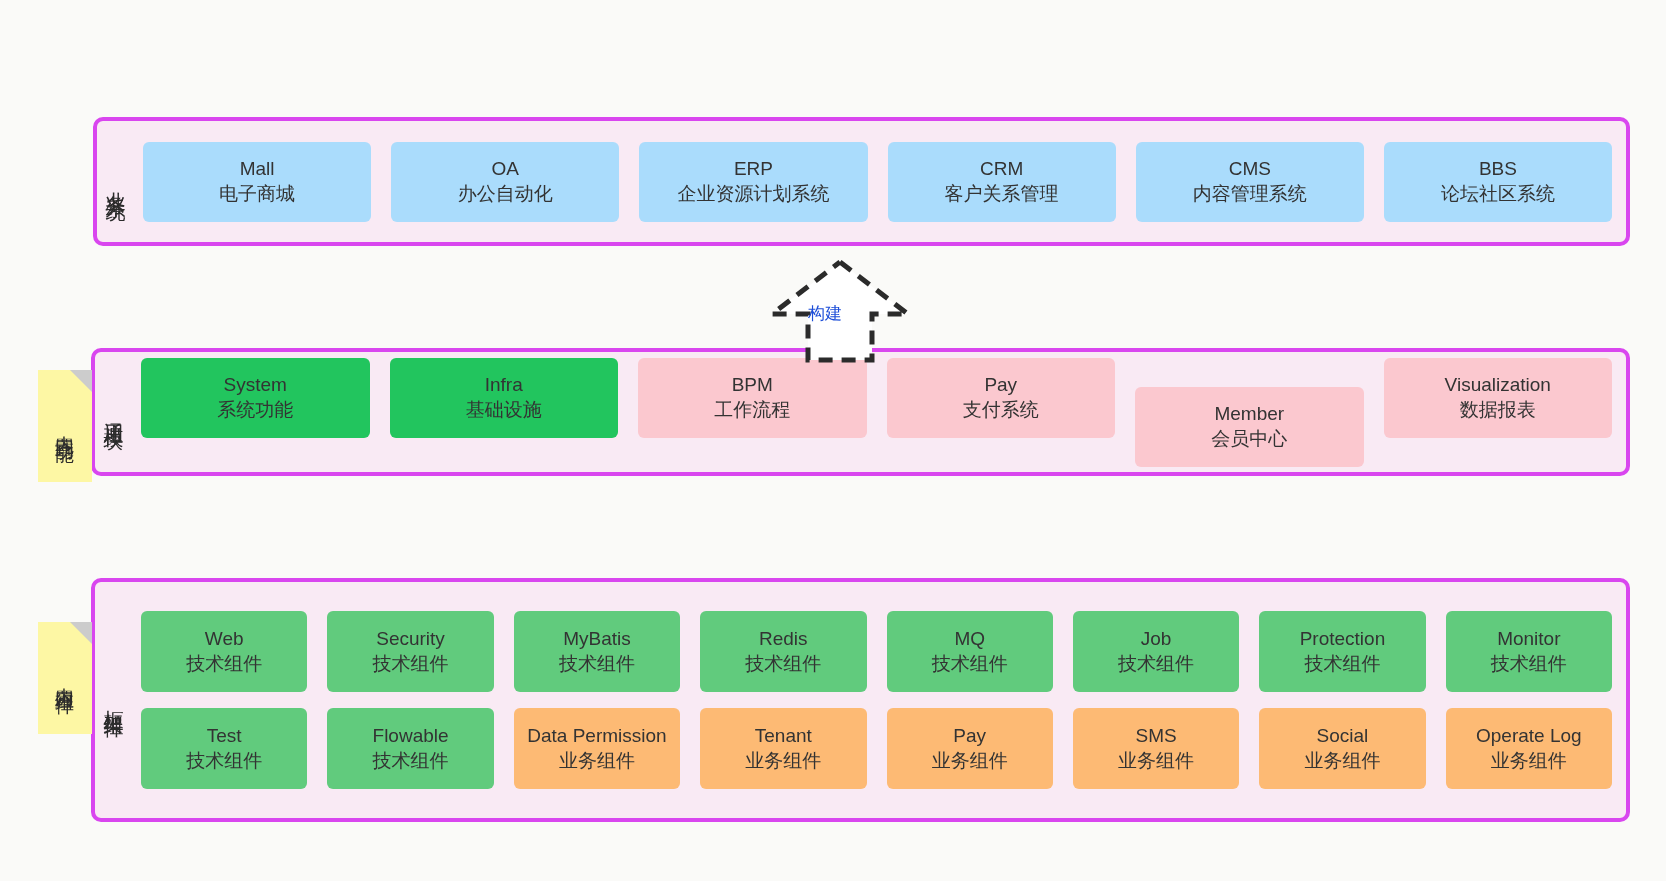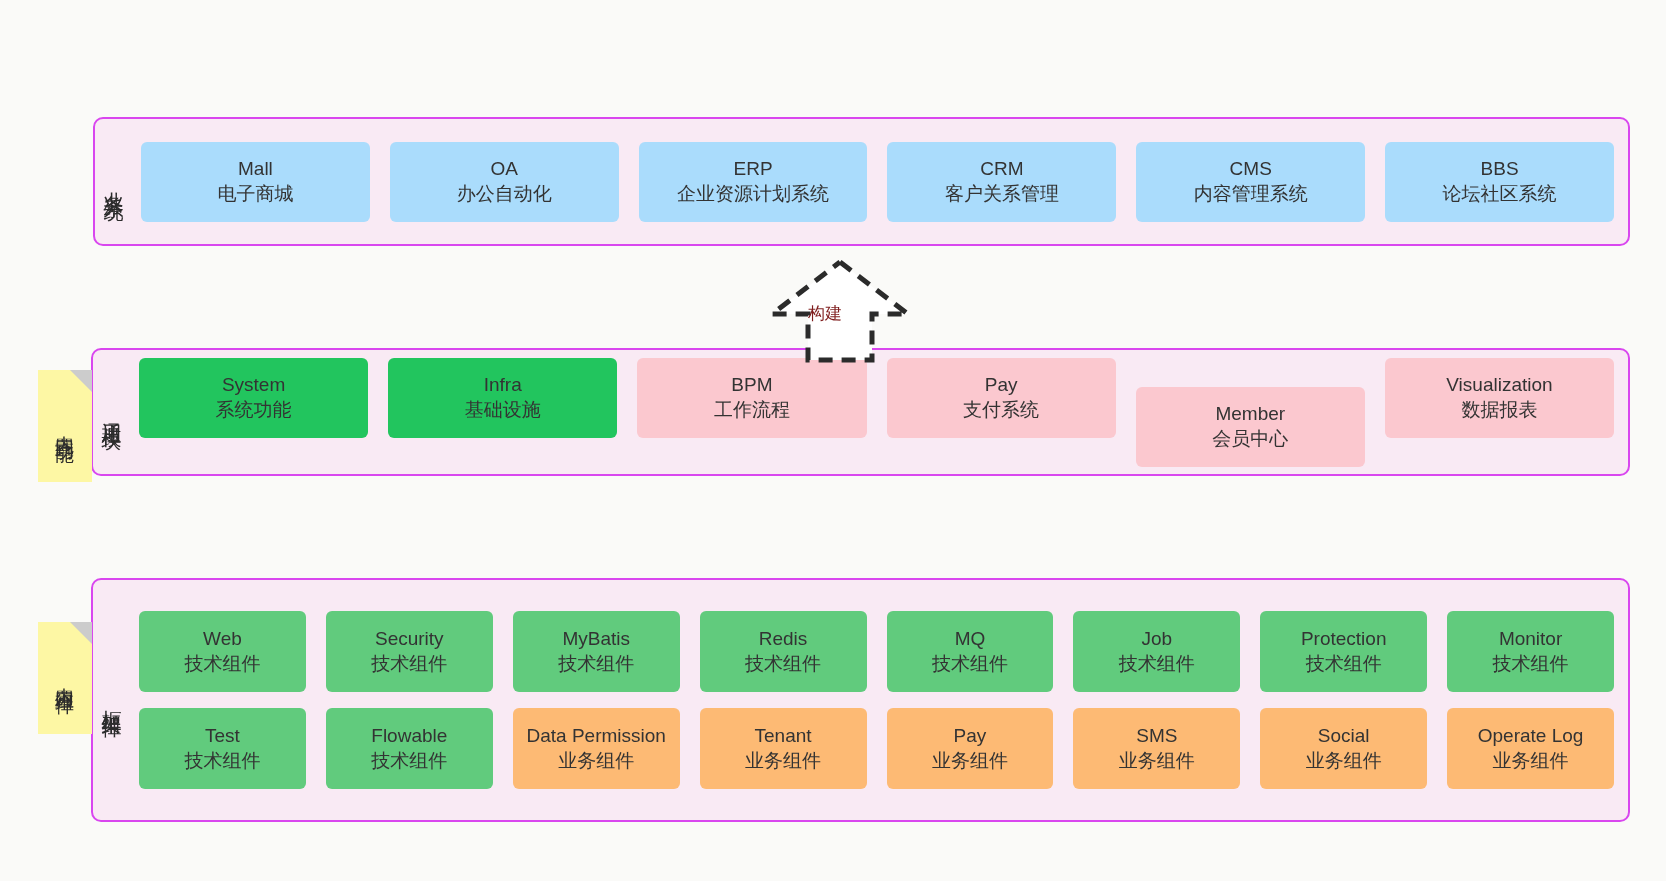--- a/index.html
+++ b/index.html
@@ -9,21 +9,21 @@
     font-family: "Liberation Sans", "DejaVu Sans", sans-serif;
     overflow: hidden;
   }
   #canvas { position: relative; width: 1666px; height: 881px; }
 
   
   .layer {
     position: absolute;
     box-sizing: border-box;
     background: #f9eaf4;
-    border: 2px solid #d946ef;
+    border: 4px solid #d946ef;
     border-radius: 10px;
     display: flex;
     align-items: stretch;
   }
   .layer-title {
     flex: 0 0 auto;
     width: 38px;
     display: flex;
     align-items: center;
     justify-content: center;
@@ -103,21 +103,21 @@
 
   
   .arrow-wrap {
     position: absolute;
     z-index: 2;
   }
   .arrow-wrap svg { display: block; overflow: visible; }
   .arrow-label {
     position: absolute;
     font-size: 17px;
-    color: #7f1d1d;
+    color: #1d4ed8;
     white-space: nowrap;
     user-select: none;
     background: transparent;
   }
 </style>
 </head>
 <body>
 
 <div id="canvas">
 

